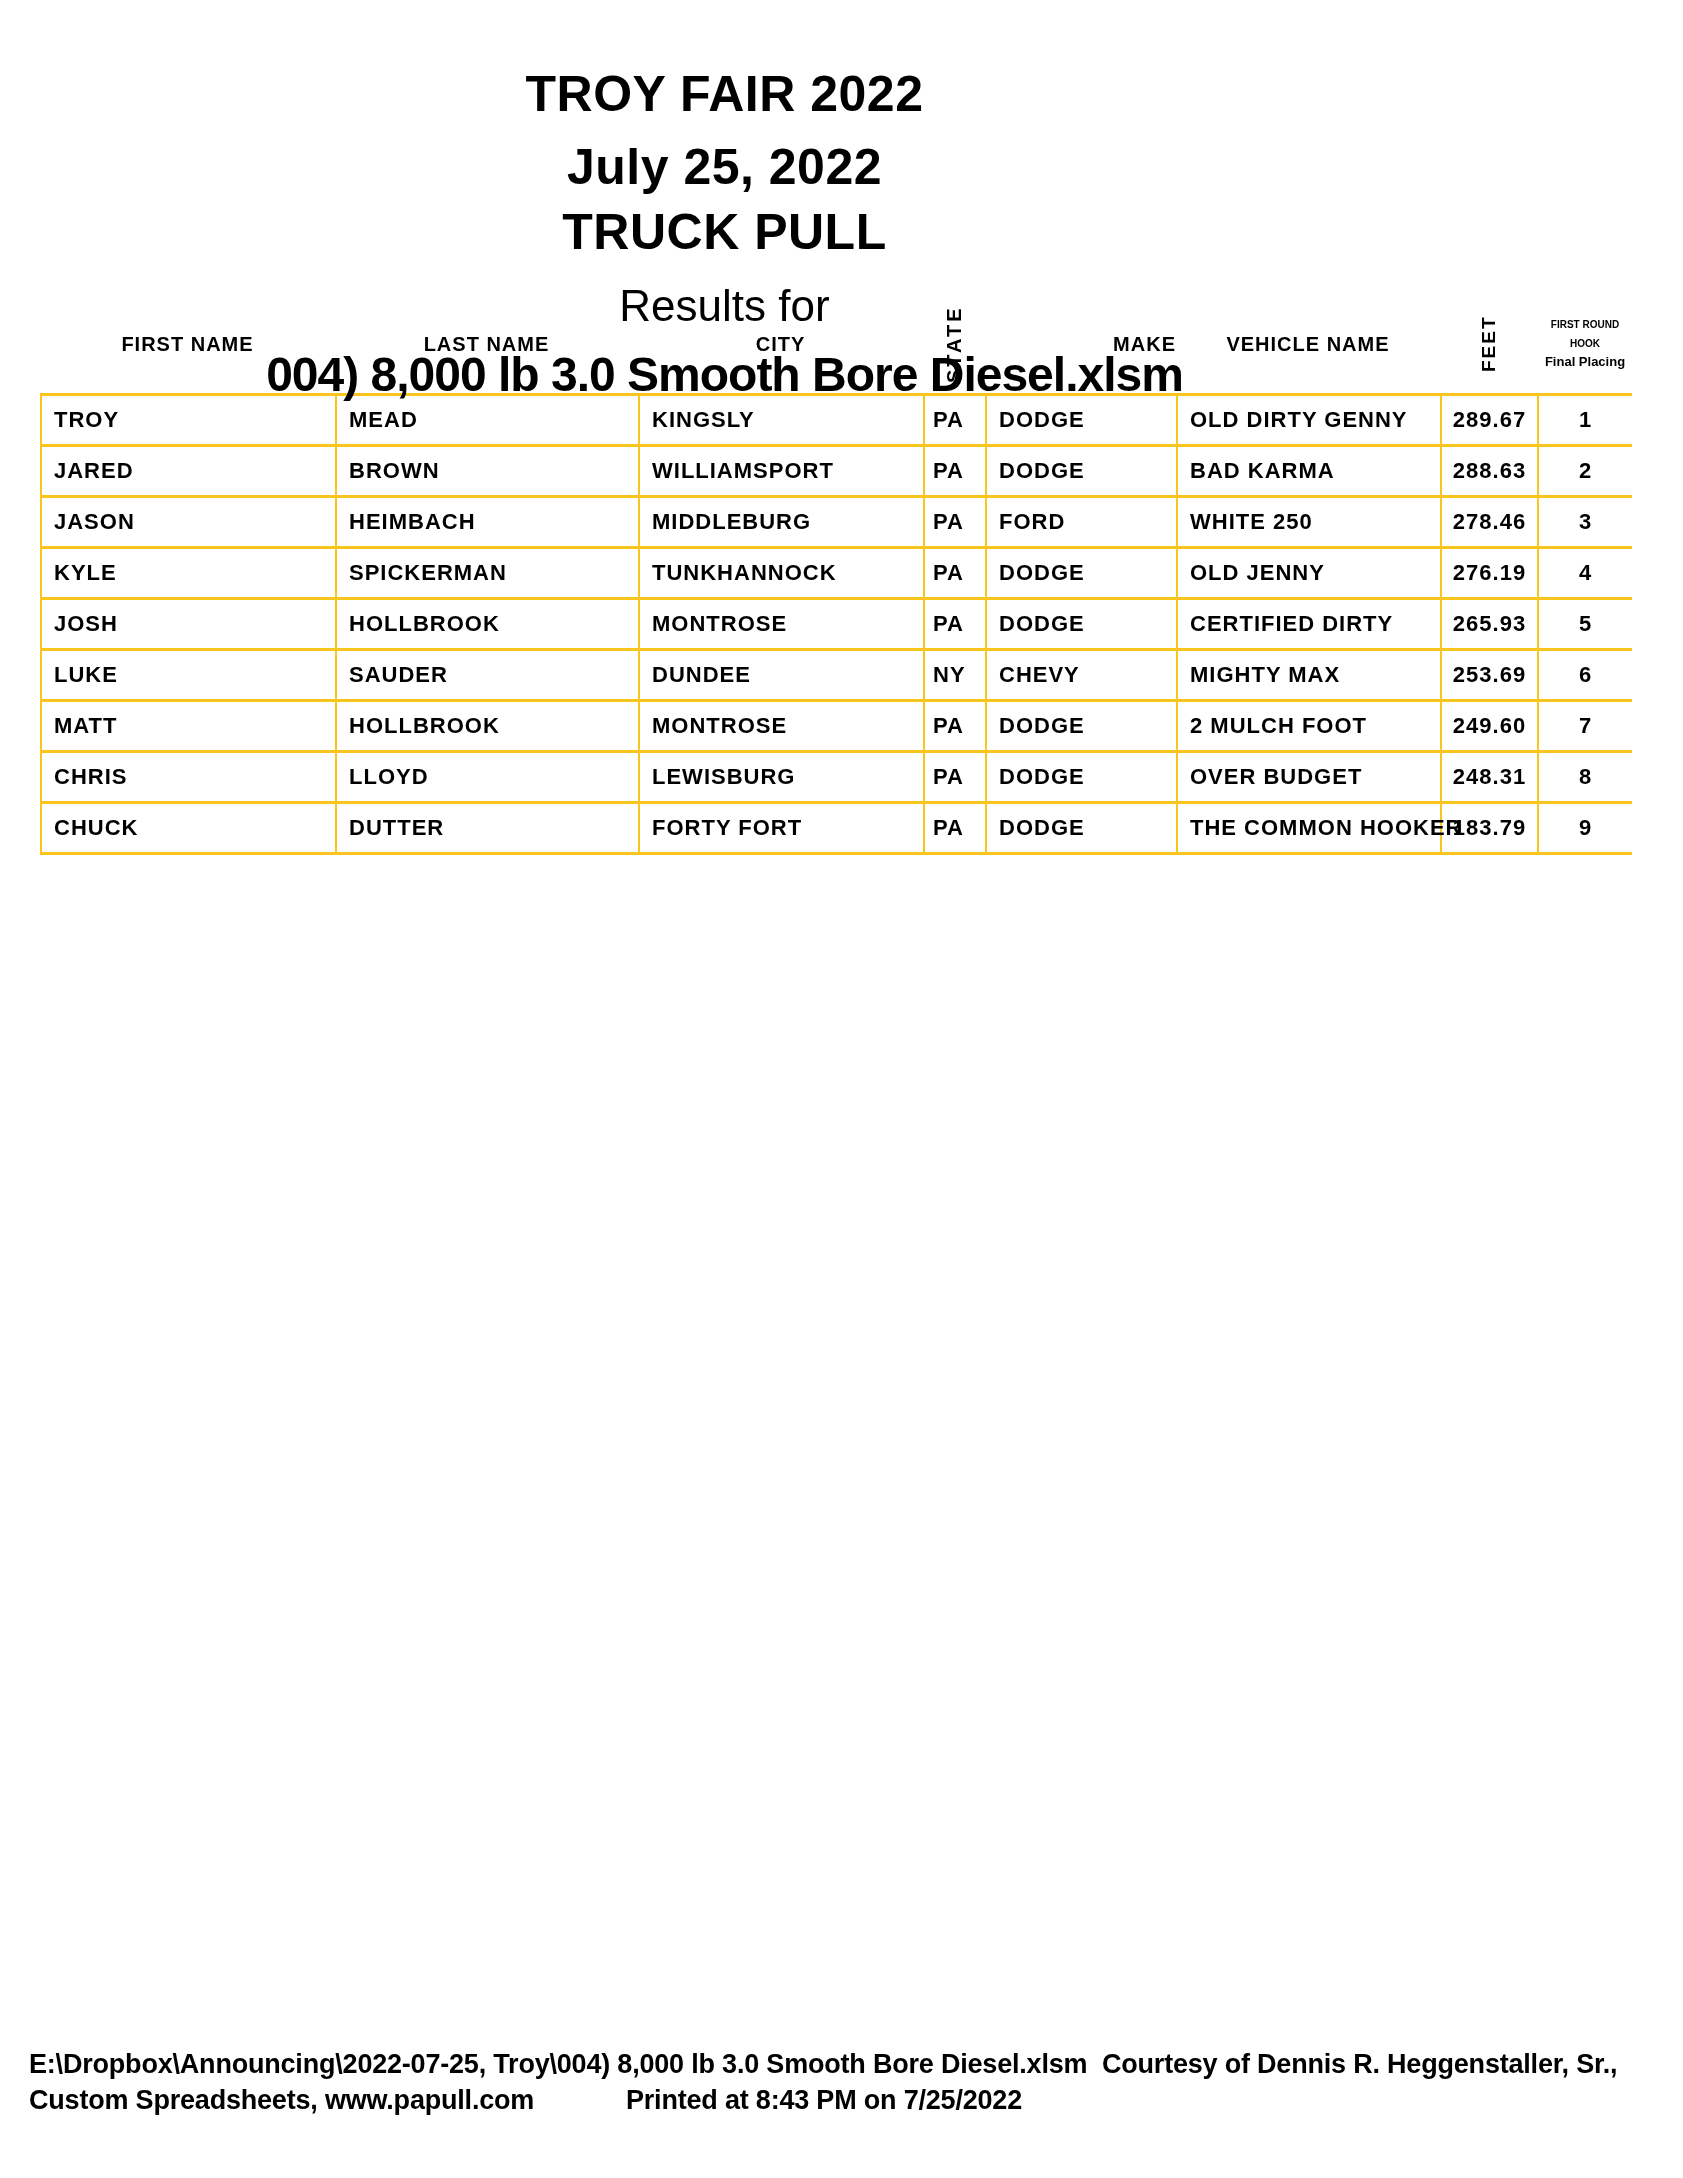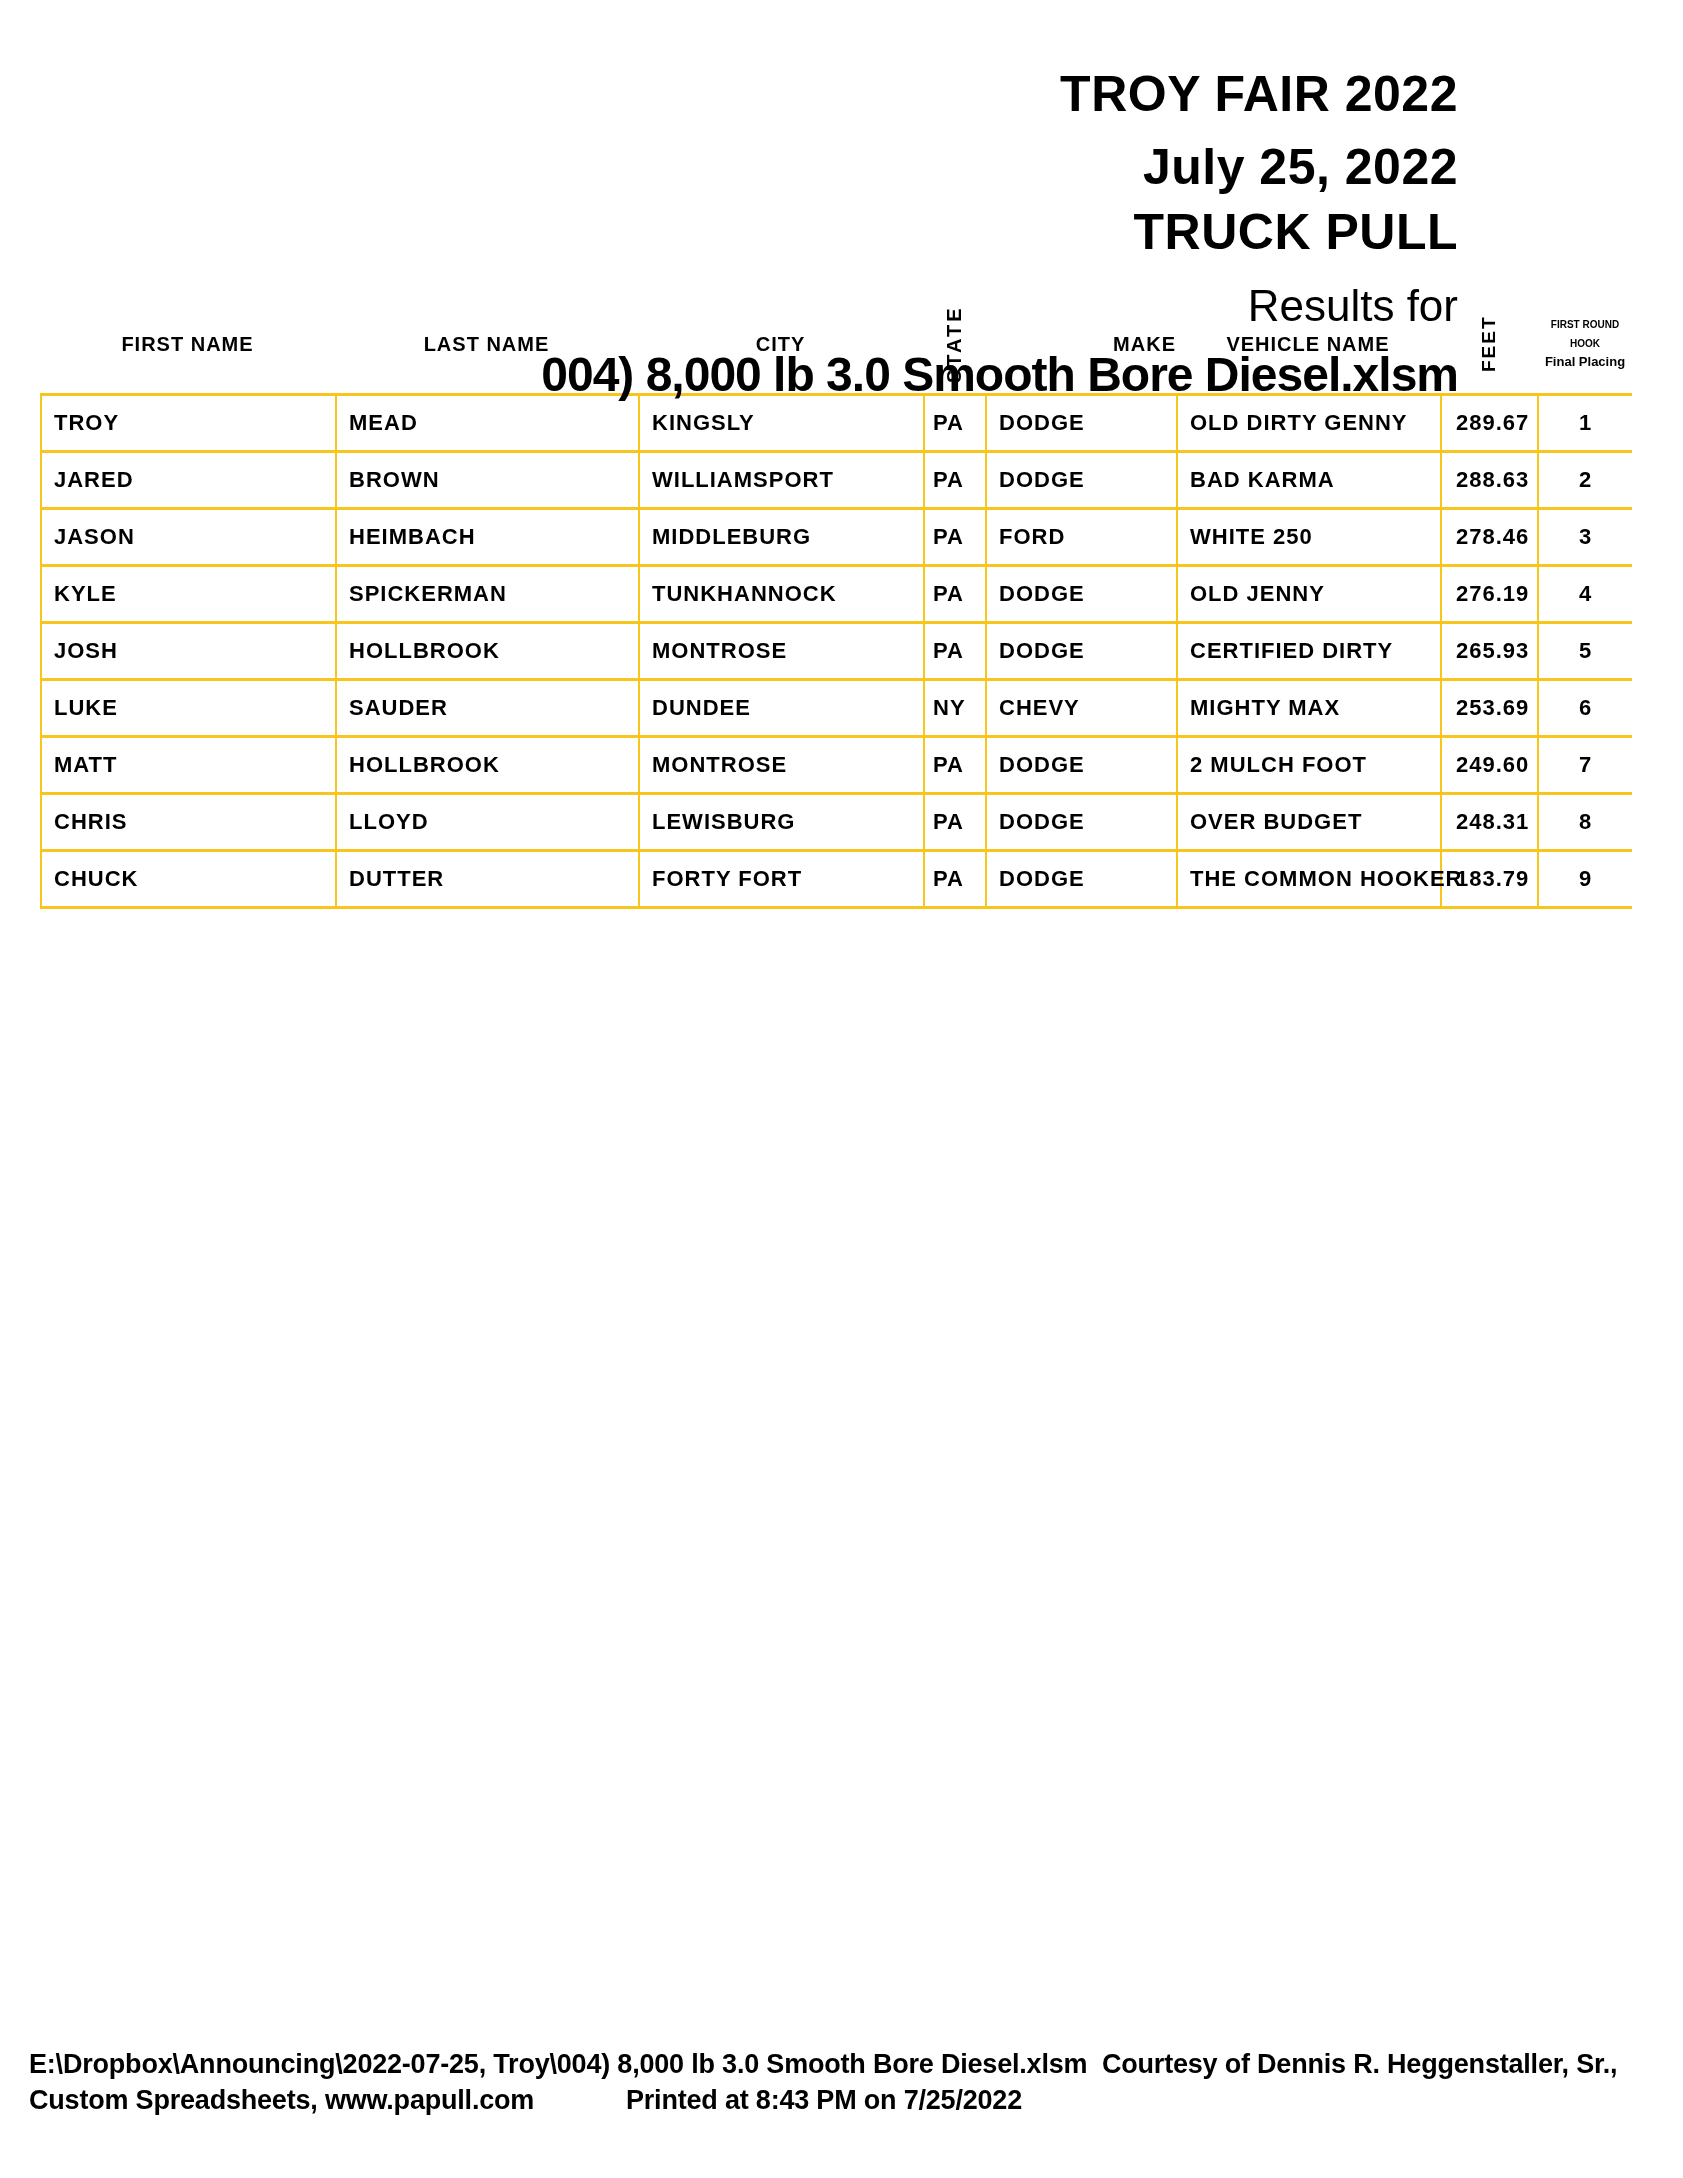--- a/index.html
+++ b/index.html
@@ -6,21 +6,21 @@
     --gold:#F7C51C;
     --ink:#000000;
   }
   *{margin:0;padding:0;box-sizing:border-box;}
   html,body{background:#ffffff;}
   body{
     width:1683px;height:2178px;position:relative;overflow:hidden;
     font-family:"Liberation Sans","DejaVu Sans",sans-serif;color:var(--ink);
   }
   .abs{position:absolute;}
-  .ctr{left:9px;width:1449px;text-align:right;}
+  .ctr{left:0;width:1449px;text-align:center;}
   .t-big{font-size:50px;font-weight:bold;letter-spacing:0.5px;white-space:nowrap;}
   .t-results{font-size:44px;font-weight:normal;white-space:nowrap;}
   .t-file{font-size:48px;font-weight:bold;white-space:nowrap;letter-spacing:-1px;}
   .title-troy{top:65px;}
   .title-date{top:138px;}
   .title-event{top:203px;}
   .title-results{top:281px;z-index:3;}
   .title-file{top:347px;z-index:3;}
 
   .colhead{
@@ -48,21 +48,21 @@
     height:51px;vertical-align:middle;
     font-size:22px;font-weight:bold;letter-spacing:1px;white-space:nowrap;
     border-left:2px solid var(--gold);
     border-top:3px solid var(--gold);
     border-bottom:3px solid var(--gold);
     overflow:visible;
   }
   table.results td:last-child{border-right:0;}
   td.cell-text{padding-left:12px;text-align:left;}
   td.cell-state{padding-left:8px;text-align:left;}
-  td.cell-num{text-align:center;padding:14px;}
+  td.cell-num{text-align:center;padding:8px;}
 
   .footer-line{
     font-size:27px;font-weight:bold;white-space:pre;letter-spacing:-0.2px;
   }
   .f1{left:29px;top:2049px;}
   .f2a{left:29px;top:2085px;}
   .f2b{left:626px;top:2085px;}
 </style>
 </head>
 <body>

